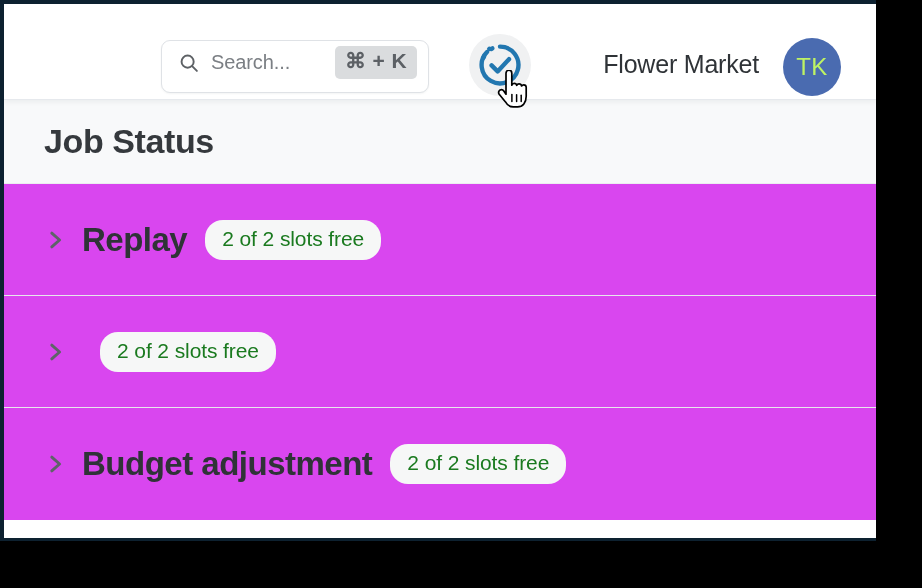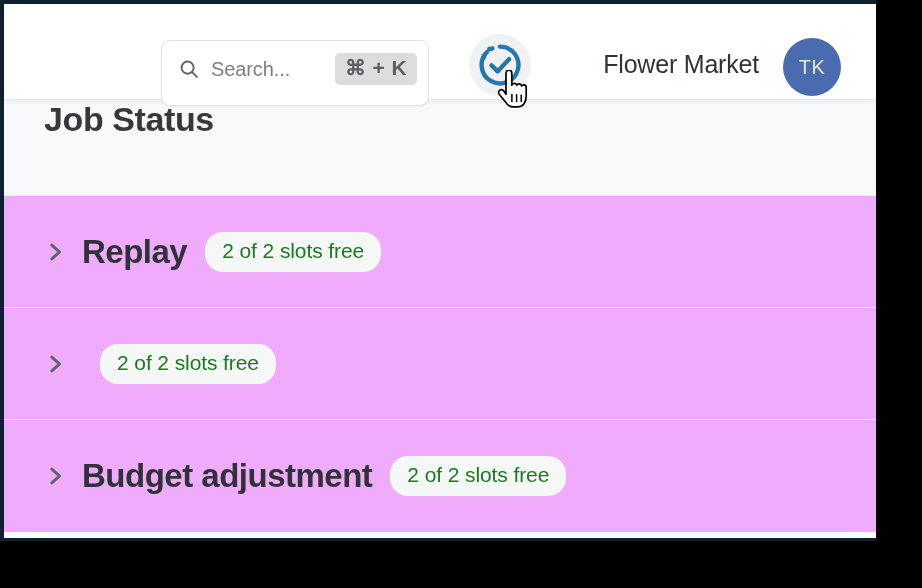--- a/index.html
+++ b/index.html
@@ -43,21 +43,21 @@
     box-shadow: 0 2px 5px rgba(15,30,45,0.055);
     z-index: 5;
   }
 
   
   .search-box {
     position: absolute;
     left: 157px;
     top: 36px;
     width: 268px;
-    height: 66px;
+    height: 53px;
     background: #ffffff;
     border: 1px solid #dfe2e6;
     border-radius: 9px;
     display: flex;
     align-items: center;
     padding: 0 11px 8px 16px;
     box-shadow: 0 1px 2px rgba(20,30,45,0.05);
   }
   .search-icon {
     width: 22px; height: 22px;
@@ -112,53 +112,54 @@
     white-space: nowrap;
   }
   .avatar {
     position: absolute;
     right: 35px;
     top: 34px;
     width: 58px;
     height: 58px;
     border-radius: 50%;
     background: #4a6bb0;
-    color: #e5e5e5;
-    font-size: 20px;
+    color: #bef264;
+    font-size: 24px;
     letter-spacing: 0.5px;
     display: flex;
     align-items: center;
     justify-content: center;
   }
 
   
   #title-band {
-    height: 96px;
+    height: 84px;
     background: #f8f9fa;
     border-bottom: 1px solid #eceef0;
     display: flex;
+    align-items: center;
     padding-left: 40px;
   }
   #page-title {
     font-size: 34px;
     font-weight: 700;
     color: #35393d;
     letter-spacing: -0.4px;
   }
 
   
   #job-list { background: #ffffff; }
 
   .job-row {
     height: 112px;
     display: flex;
     align-items: center;
     padding-left: 40px;
     border-bottom: 1px solid #e7e9eb;
-    background: #f0abfc;
+    background: #d946ef;
   }
   .job-row:last-child { border-bottom: 0; padding-left: 40px; }
 
   .chevron-icon {
     flex: 0 0 auto;
     width: 22px;
     height: 30px;
     color: #5e6368;
     display: flex;
     align-items: center;

